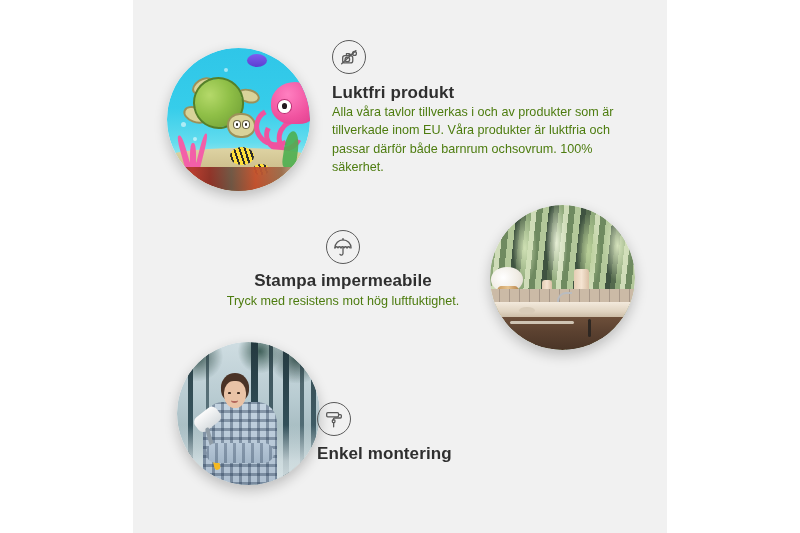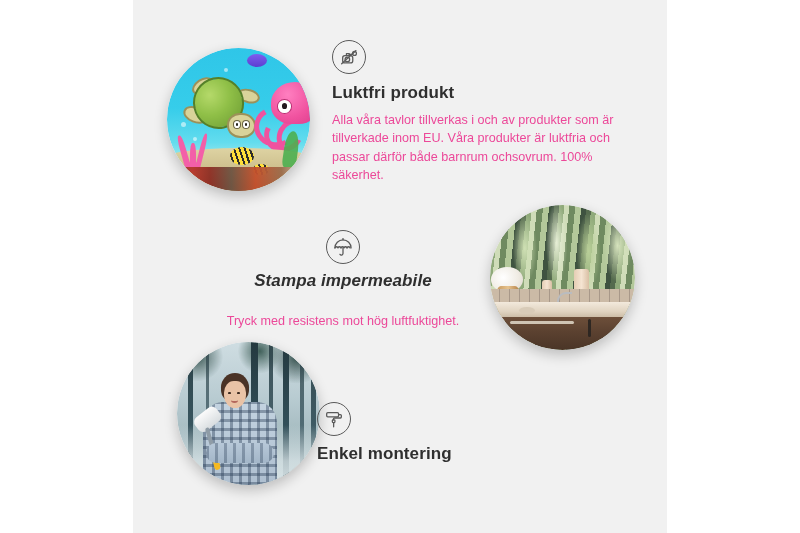--- a/index.html
+++ b/index.html
@@ -364,39 +364,39 @@
   .f-icon svg { display: block; }
 
   .f-title {
     font-size: 17px;
     font-weight: bold;
     color: #2f2f2f;
     letter-spacing: .1px;
   }
   .f-body {
     font-size: 12.6px;
-    color: #ec4899;
+    color: #4d7c0f;
     line-height: 1.46;
   }
 
   
   #feature-odourless {
     left: 332px; top: 40px; width: 292px;
     text-align: left;
   }
   #feature-odourless .f-icon { margin-bottom: 9px; }
-  #feature-odourless .f-title { margin-bottom: 8px; }
+  #feature-odourless .f-title { margin-bottom: 0; }
 
   
   #feature-waterproof {
     left: 212px; top: 230px; width: 262px;
     text-align: center;
   }
   #feature-waterproof .f-icon { margin: 0 auto 7px auto; }
-  #feature-waterproof .f-title { margin-bottom: 21px; font-style: italic; }
+  #feature-waterproof .f-title { margin-bottom: 1px; }
 
   
   #feature-easy {
     left: 317px; top: 402px; width: 230px;
     text-align: left;
   }
   #feature-easy .f-icon { margin-bottom: 8px; }
   #feature-easy .f-title { margin-bottom: 4px; }
 </style>
 </head>

